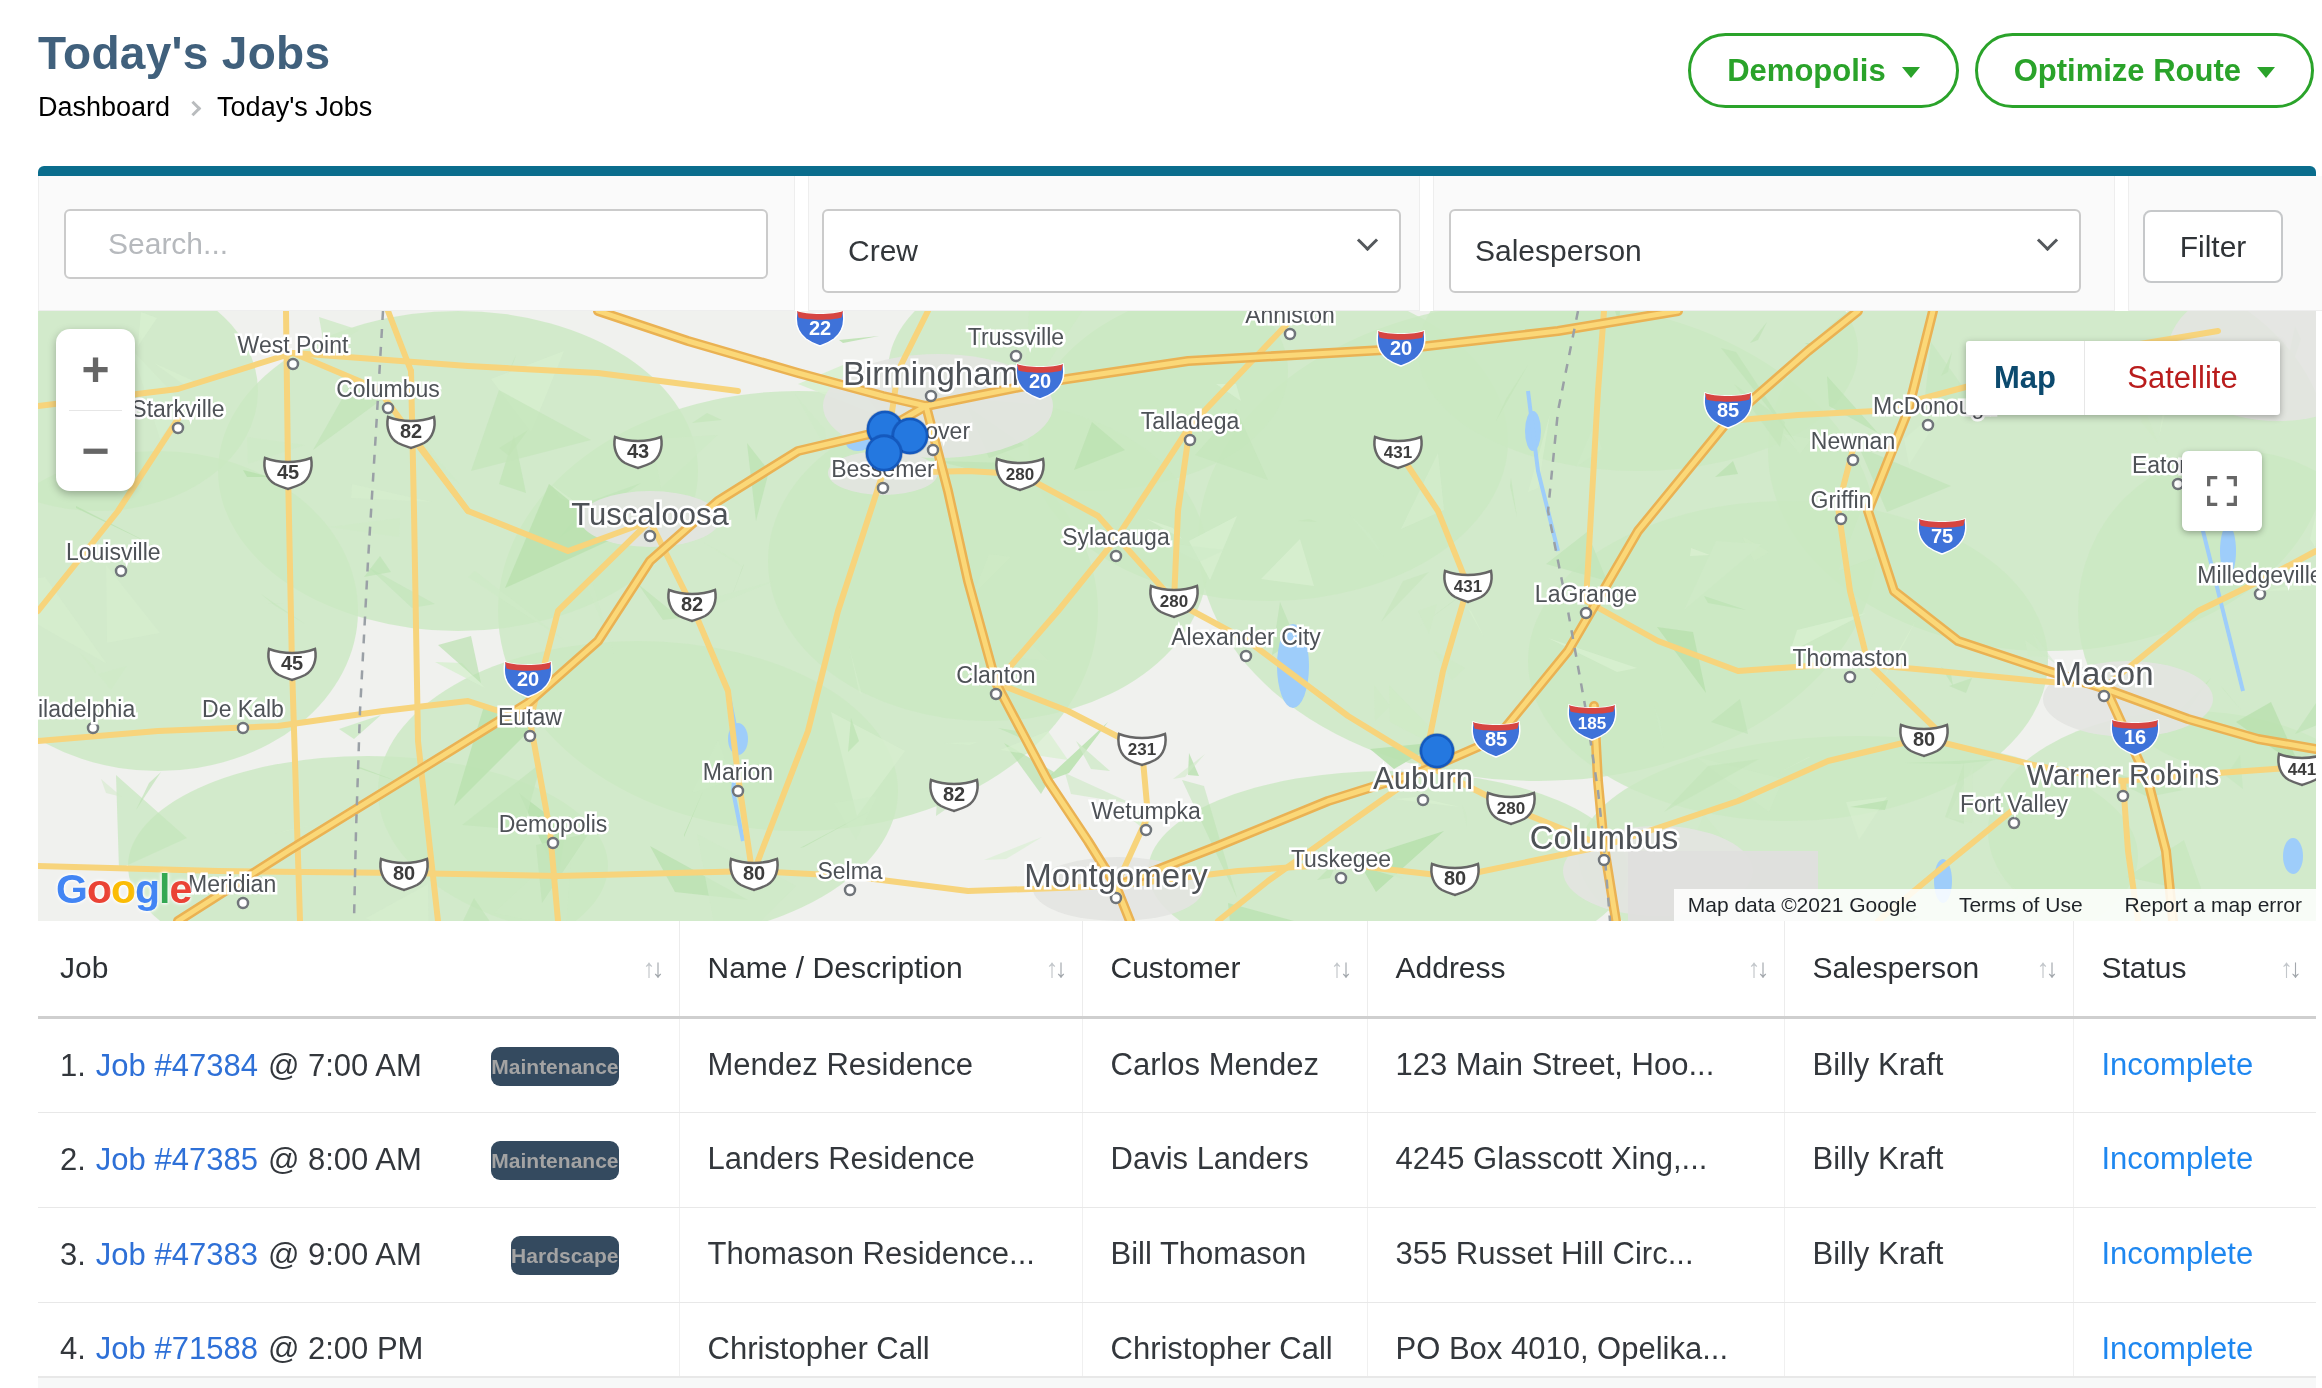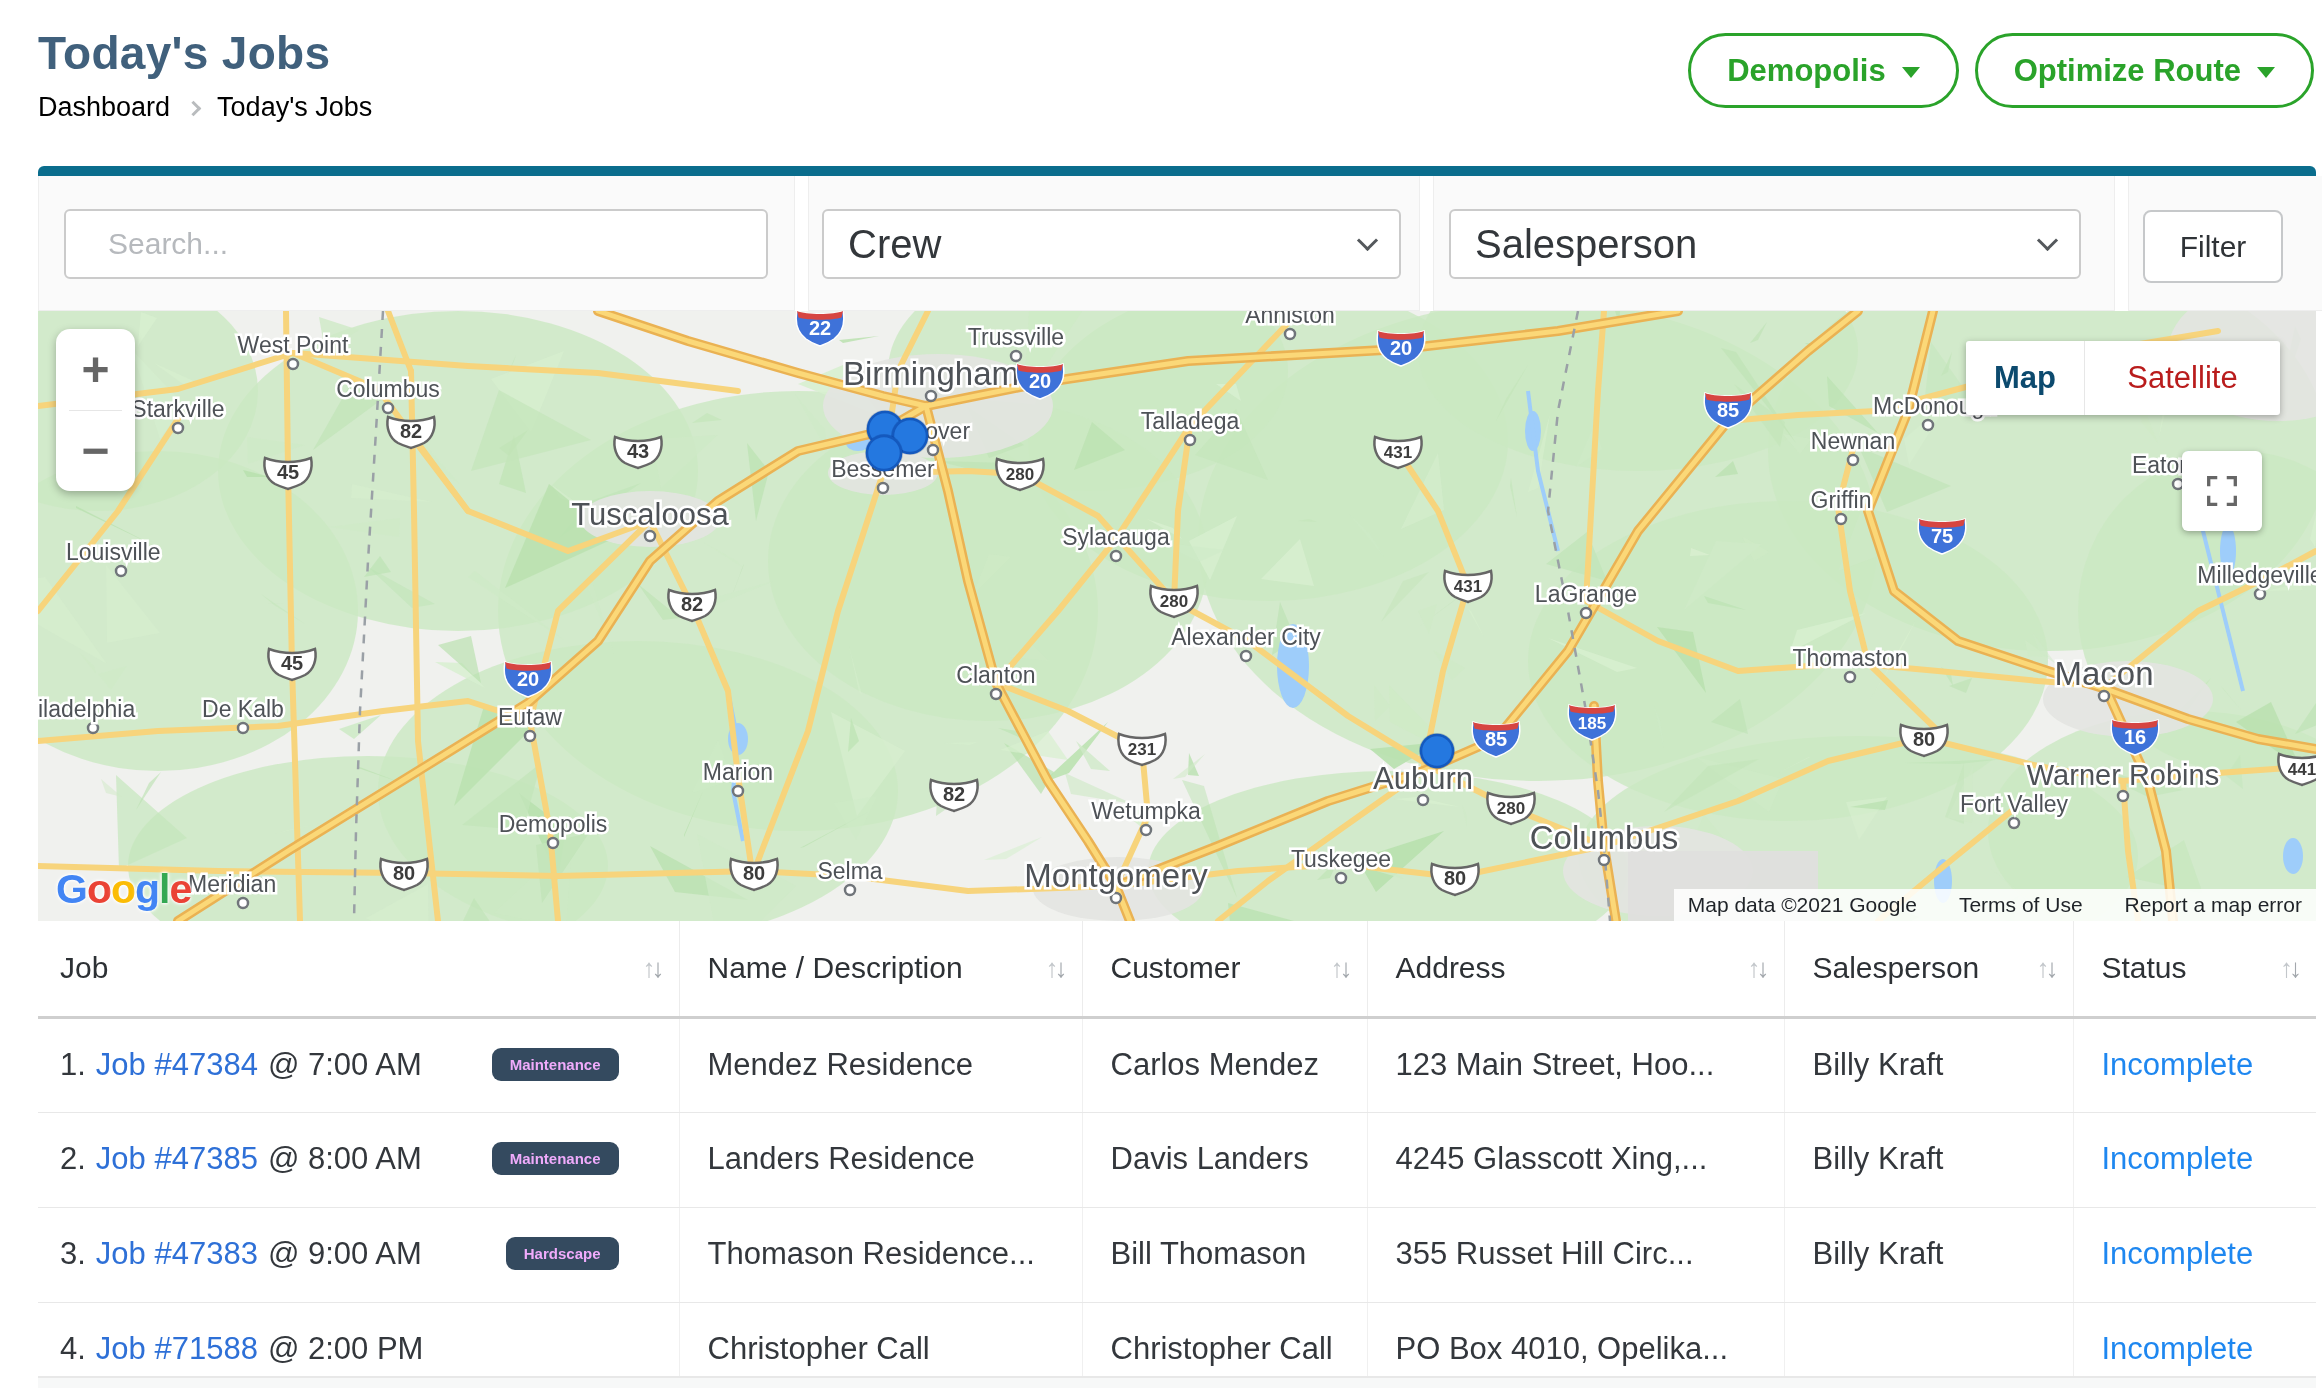--- a/index.html
+++ b/index.html
@@ -21,22 +21,22 @@
   .card { position:absolute; left:38px; top:166px; width:2278px; }
   .teal-bar { height:10px; background:#0a6d8d; border-radius:6px 6px 0 0; }
 
   
   .filters { height:135px; display:flex; gap:13px; }
   .fcell { background:#fafafa; border:1px solid #eeeeee; border-top:none; position:relative; flex:none; }
   .fcell-search { width:757px; } .fcell-crew { width:612px; } .fcell-sales { width:682px; } .fcell-filter { width:197px; }
   .search-input { position:absolute; left:25px; top:33px; width:704px; height:70px; border:2px solid #cbcbcb; border-radius:6px;
                   font-size:30px; padding:0 42px; color:#3a3d41; background:#fff; font-family:inherit; outline:none; }
   .search-input::placeholder { color:#b6b9bd; }
-  .selectbox { position:absolute; top:33px; height:70px; border:2px solid #cbcbcb; border-radius:6px; background:#fff;
-               display:flex; align-items:center; padding:0 24px; font-size:40px; color:#33373b; cursor:pointer; }
+  .selectbox { position:absolute; top:33px; height:84px; border:2px solid #cbcbcb; border-radius:6px; background:#fff;
+               display:flex; align-items:center; padding:0 24px; font-size:30px; color:#33373b; cursor:pointer; }
   .sel-crew { left:13px; width:579px; }
   .sel-sales { left:15px; width:632px; }
   .sel-chev { position:absolute; right:24px; top:22px; width:15px; height:15px; border-right:3px solid #54585c; border-bottom:3px solid #54585c; transform:rotate(45deg); }
   .filter-btn { position:absolute; left:14px; top:34px; width:140px; height:73px; border:2px solid #c6c8ca; border-radius:8px;
                 background:#fff; font-size:30px; color:#2f3337; font-family:inherit; cursor:pointer; }
 
   
   .map-wrap { position:relative; width:2278px; height:610px; background:#eef0ec; overflow:hidden; }
   .map-wrap svg { display:block; }
   .zoom-ctrl { position:absolute; left:18px; top:18px; width:79px; height:162px; background:#fff; border-radius:14px;
@@ -60,22 +60,22 @@
   .jobs th:first-child { padding-left:22px; }
   .jobs th:last-child { border-right:none; }
   .sort { position:absolute; right:18px; top:32px; font-size:26px; letter-spacing:-4px; }
   .sort .su { color:#c3c7cb; } .sort .sd { color:#a3a8ad; }
   .jobs td { vertical-align:top; padding:28px 16px 0 28px; border-right:1px solid #f0f0f0; border-bottom:1px solid #e8e8e8; font-size:31px; }
   .jobs td:first-child { padding-left:22px; }
   .jobs td:last-child { border-right:none; }
   .jobs tr.r { height:95px; } .jobs tr.r4 { height:74px; }
   .jobline { display:flex; align-items:center; gap:10px; }
   .job-link { color:#2e70d7; text-decoration:none; cursor:pointer; }
-  .badge { margin-left:auto; margin-right:44px; background:#344a5f; color:#f0abfc; font-size:15px; font-weight:700;
-           padding:9px 18px; border-radius:9px; line-height:1; white-space:nowrap; }
+  .badge { margin-left:auto; margin-right:44px; background:#344a5f; color:#a3a3a3; font-size:21px; font-weight:700;
+           padding:9px 0; border-radius:9px; line-height:1; white-space:nowrap; }
   .badge:empty { display:none; }
   .status-link { color:#1e87f0; text-decoration:none; cursor:pointer; }
   .table-footer { height:12px; background:#f7f8f8; border-top:1px solid #e8e8e8; }
 </style>
 </head>
 <body>
 
 <div class="page">
 
   <div class="hdr">

